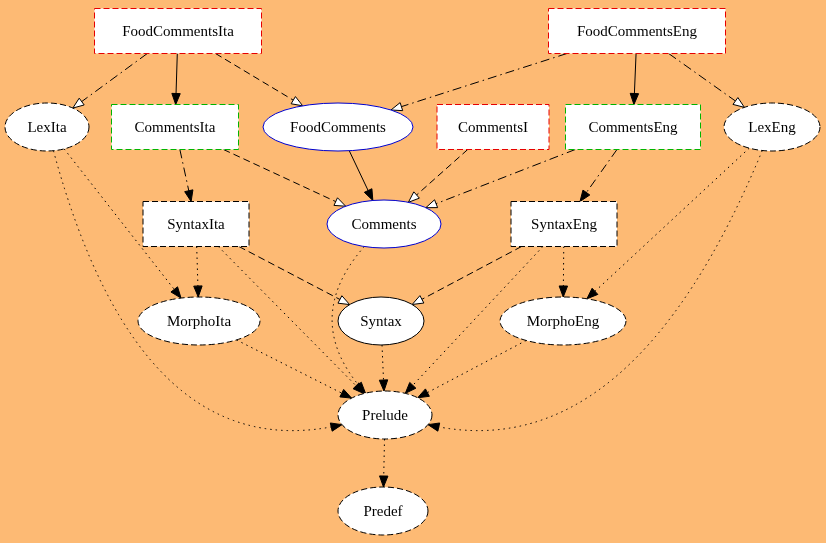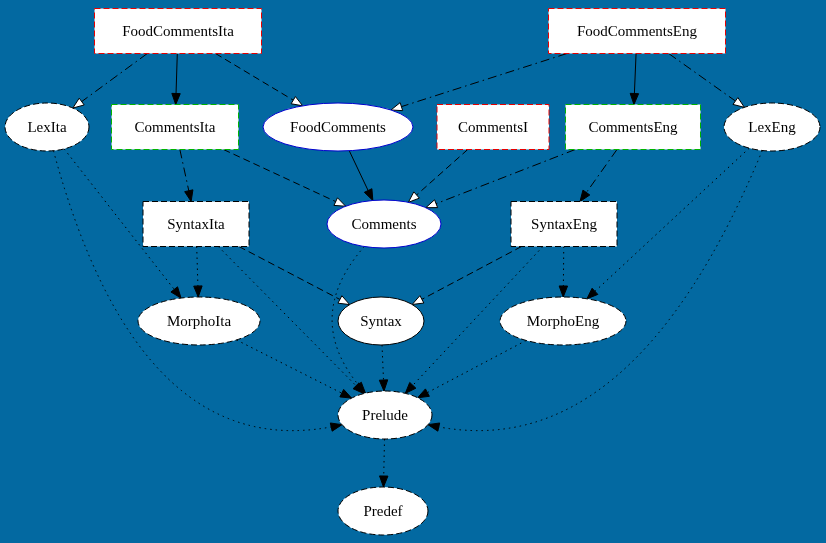--- a/index.html
+++ b/index.html
@@ -4,21 +4,21 @@
 <style>
   html, body {
     margin: 0;
     padding: 0;
     background: #ffffff;
   }
   .canvas {
     position: relative;
     width: 826px;
     height: 543px;
-    background: #0369a1;
+    background: #fdba74;
     overflow: hidden;
   }
   svg { display: block; }
   svg text {
     font-family: "Liberation Serif", "DejaVu Serif", serif;
     font-size: 15px;
     fill: #000000;
   }
 </style>
 </head>

